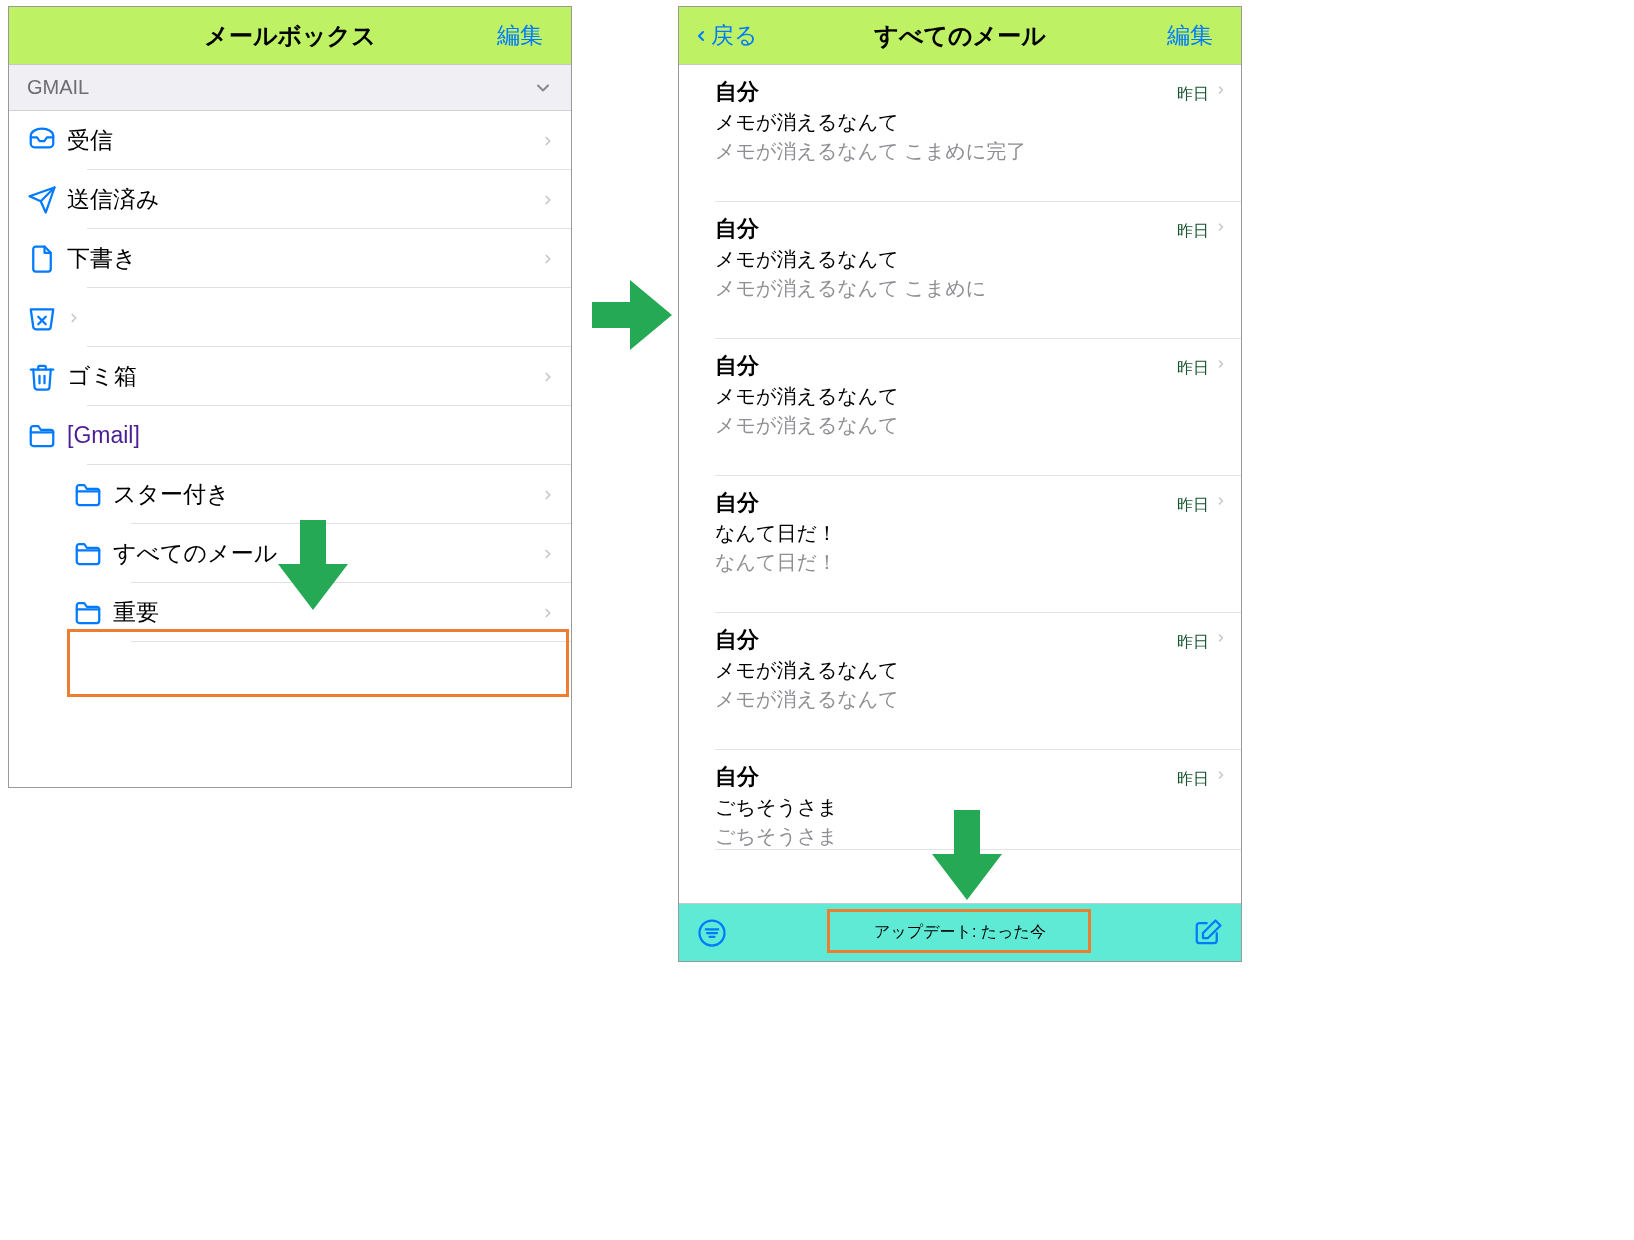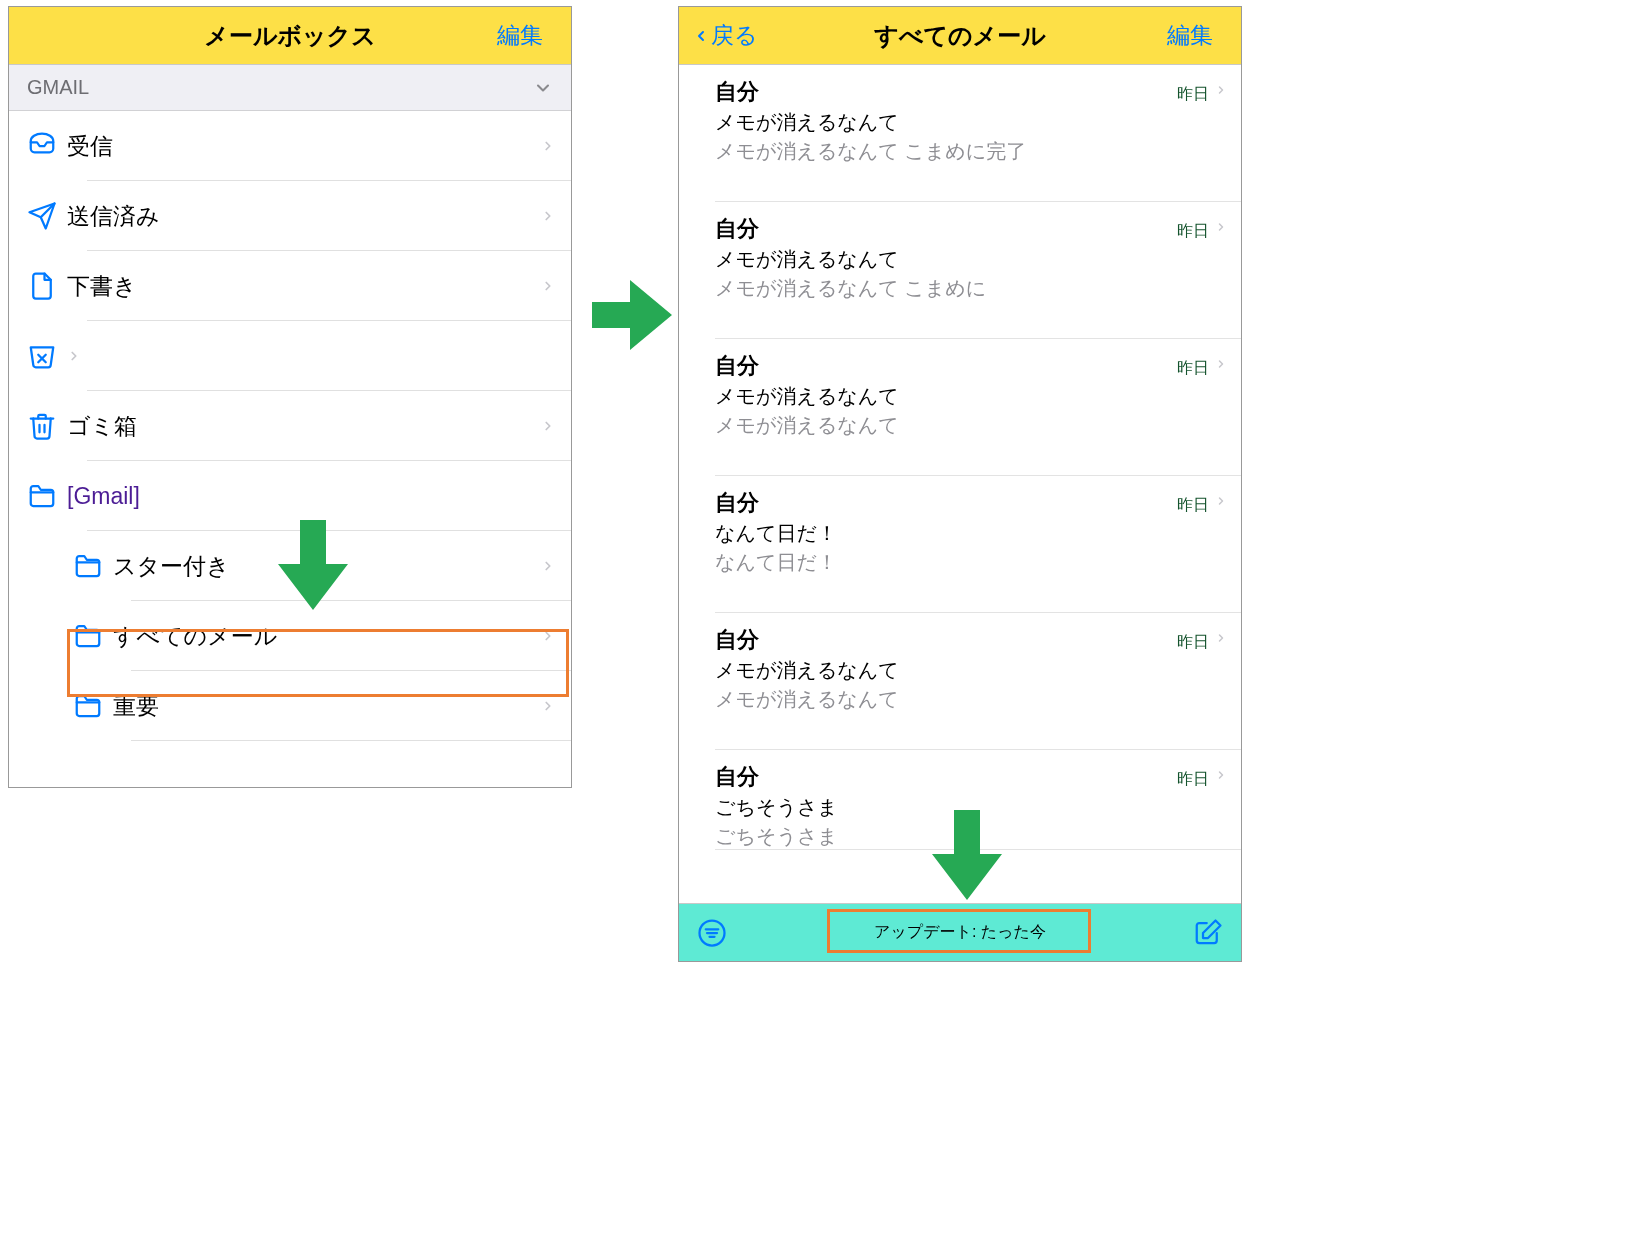--- a/index.html
+++ b/index.html
@@ -16,21 +16,21 @@
     background: #fff;
     overflow: hidden;
   }
   .phone-left { left: 8px; top: 6px; width: 564px; height: 782px; }
   .phone-right { left: 678px; top: 6px; width: 564px; height: 956px; }
 
   
   .navbar {
     height: 58px;
     border-bottom: 1px solid #c8c8c8;
-    background: #fde047;
+    background: #bef264;
     display: flex;
     align-items: center;
     justify-content: space-between;
     padding: 0 14px;
     position: relative;
   }
   .nav-title {
     position: absolute;
     left: 0; right: 0;
     text-align: center;
@@ -61,21 +61,21 @@
     padding: 0 18px;
     color: #6d6d72;
     font-size: 20px;
   }
 
   
   .mail-list { background:#fff; }
   .mail-row {
     display: flex;
     align-items: center;
-    height: 70px;
+    height: 59px;
     padding-left: 18px;
     position: relative;
   }
   .mail-row.subrow { padding-left: 64px; }
   .mail-row .icon { width: 40px; display:flex; align-items:center; }
   .mail-row .label { flex:1; font-size: 23px; color:#000; }
   .mail-row .label.dim { color:#4c1d95; }
   .mail-row .chev { color:#c7c7cc; padding-right:16px; }
   .mail-row::after {
     content:"";

